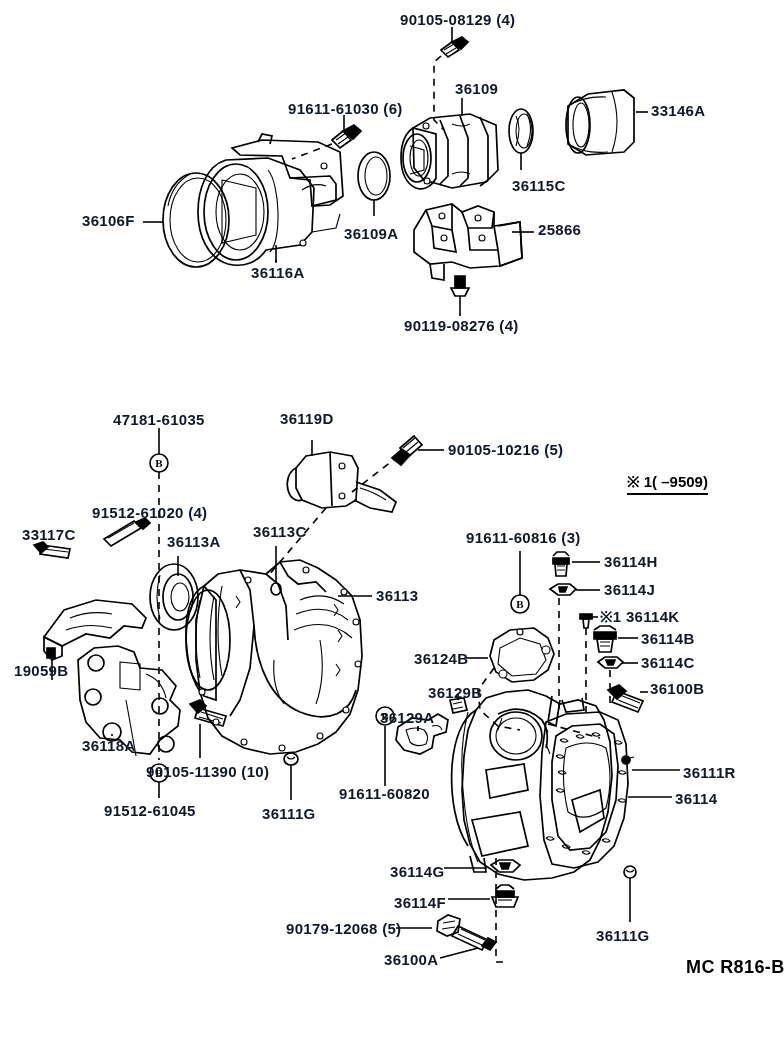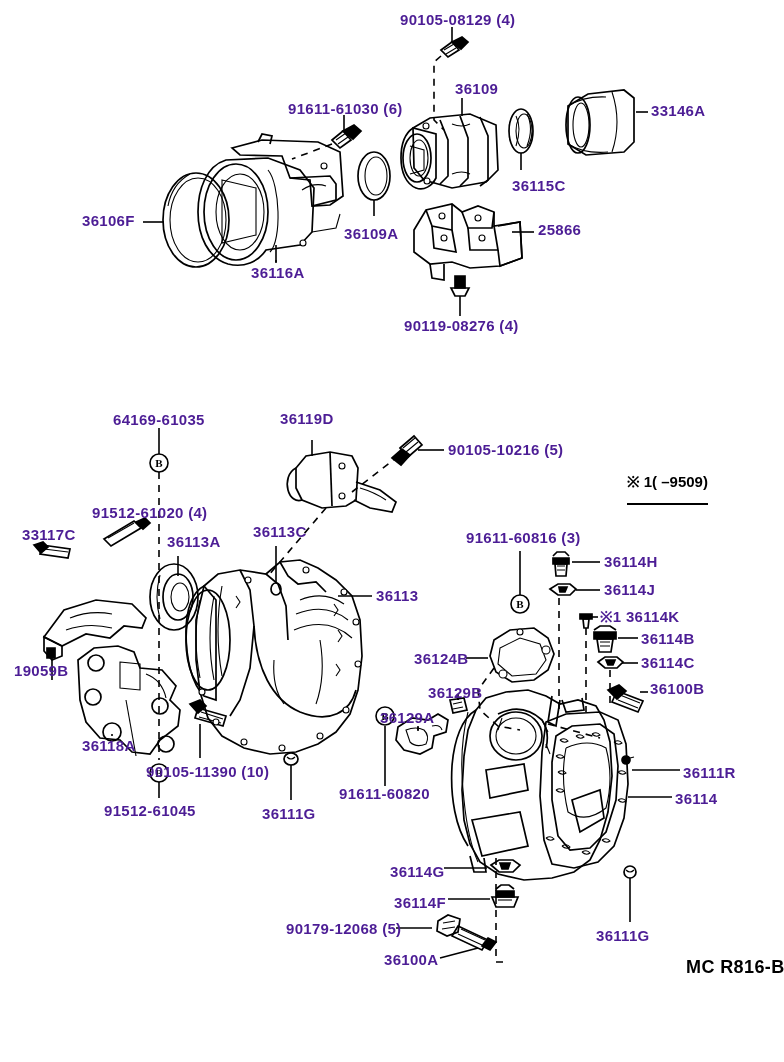--- a/index.html
+++ b/index.html
@@ -13,29 +13,29 @@
   }
   #stage{position:absolute;left:0;top:0;width:784px;height:1062px;}
   .lbl{
     position:absolute;
     font-family:"Liberation Sans", sans-serif;
     font-weight:bold;
     font-size:15px;
     letter-spacing:0.3px;
     white-space:nowrap;
     line-height:1;
-    color:#4c1d95;
+    color:#0f172a;
   }
   .note{
     position:absolute;
     font-weight:bold;
     font-size:15px;
     white-space:nowrap;
     border-bottom:2px solid #000;
-    padding-bottom:14px;
+    padding-bottom:4px;
     line-height:1;
   }
   .mc{
     position:absolute;
     font-weight:bold;
     font-size:18px;
     letter-spacing:0.4px;
     white-space:nowrap;
   }
   svg{position:absolute;left:0;top:0;}
@@ -464,21 +464,21 @@
 <div class="lbl" style="left:455px;top:81px">36109</div>
 <div class="lbl" style="left:651px;top:103px">33146A</div>
 <div class="lbl" style="left:288px;top:101px">91611-61030 (6)</div>
 <div class="lbl" style="left:512px;top:178px">36115C</div>
 <div class="lbl" style="left:344px;top:226px">36109A</div>
 <div class="lbl" style="left:538px;top:222px">25866</div>
 <div class="lbl" style="left:82px;top:213px">36106F</div>
 <div class="lbl" style="left:251px;top:265px">36116A</div>
 <div class="lbl" style="left:404px;top:318px">90119-08276 (4)</div>
 
-<div class="lbl" style="left:113px;top:412px">64169-61035</div>
+<div class="lbl" style="left:113px;top:412px">47181-61035</div>
 <div class="lbl" style="left:280px;top:411px">36119D</div>
 <div class="lbl" style="left:448px;top:442px">90105-10216 (5)</div>
 <div class="lbl" style="left:92px;top:505px">91512-61020 (4)</div>
 <div class="lbl" style="left:22px;top:527px">33117C</div>
 <div class="lbl" style="left:167px;top:534px">36113A</div>
 <div class="lbl" style="left:253px;top:524px">36113C</div>
 <div class="lbl" style="left:466px;top:530px">91611-60816 (3)</div>
 <div class="lbl" style="left:604px;top:554px">36114H</div>
 <div class="lbl" style="left:376px;top:588px">36113</div>
 <div class="lbl" style="left:604px;top:582px">36114J</div>

